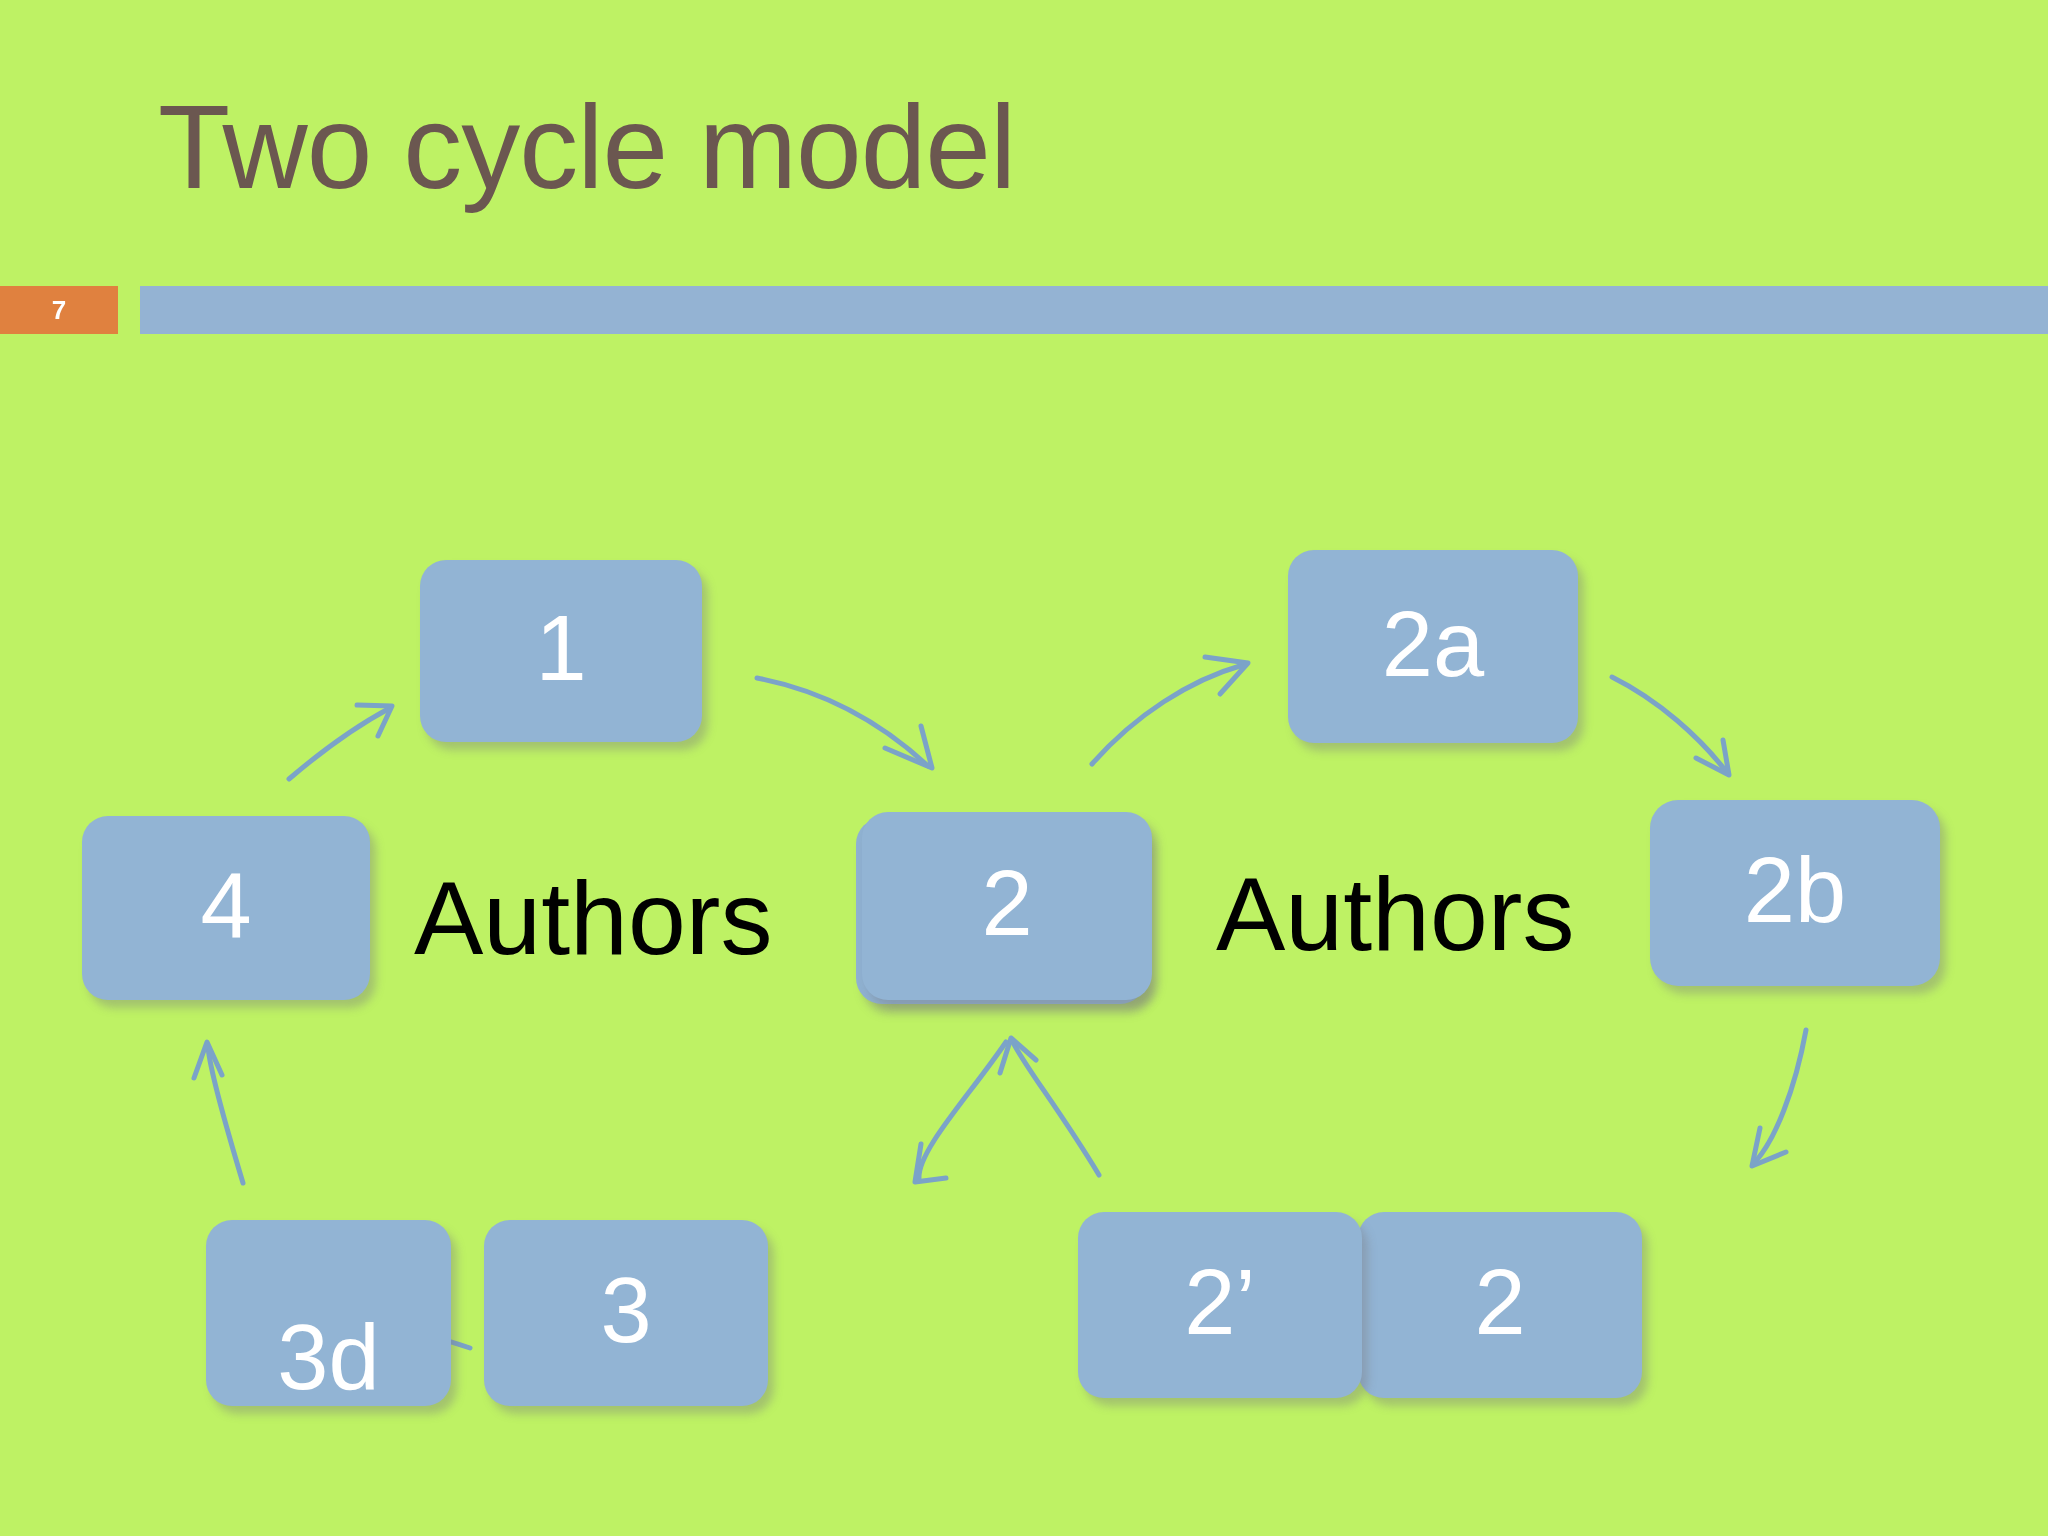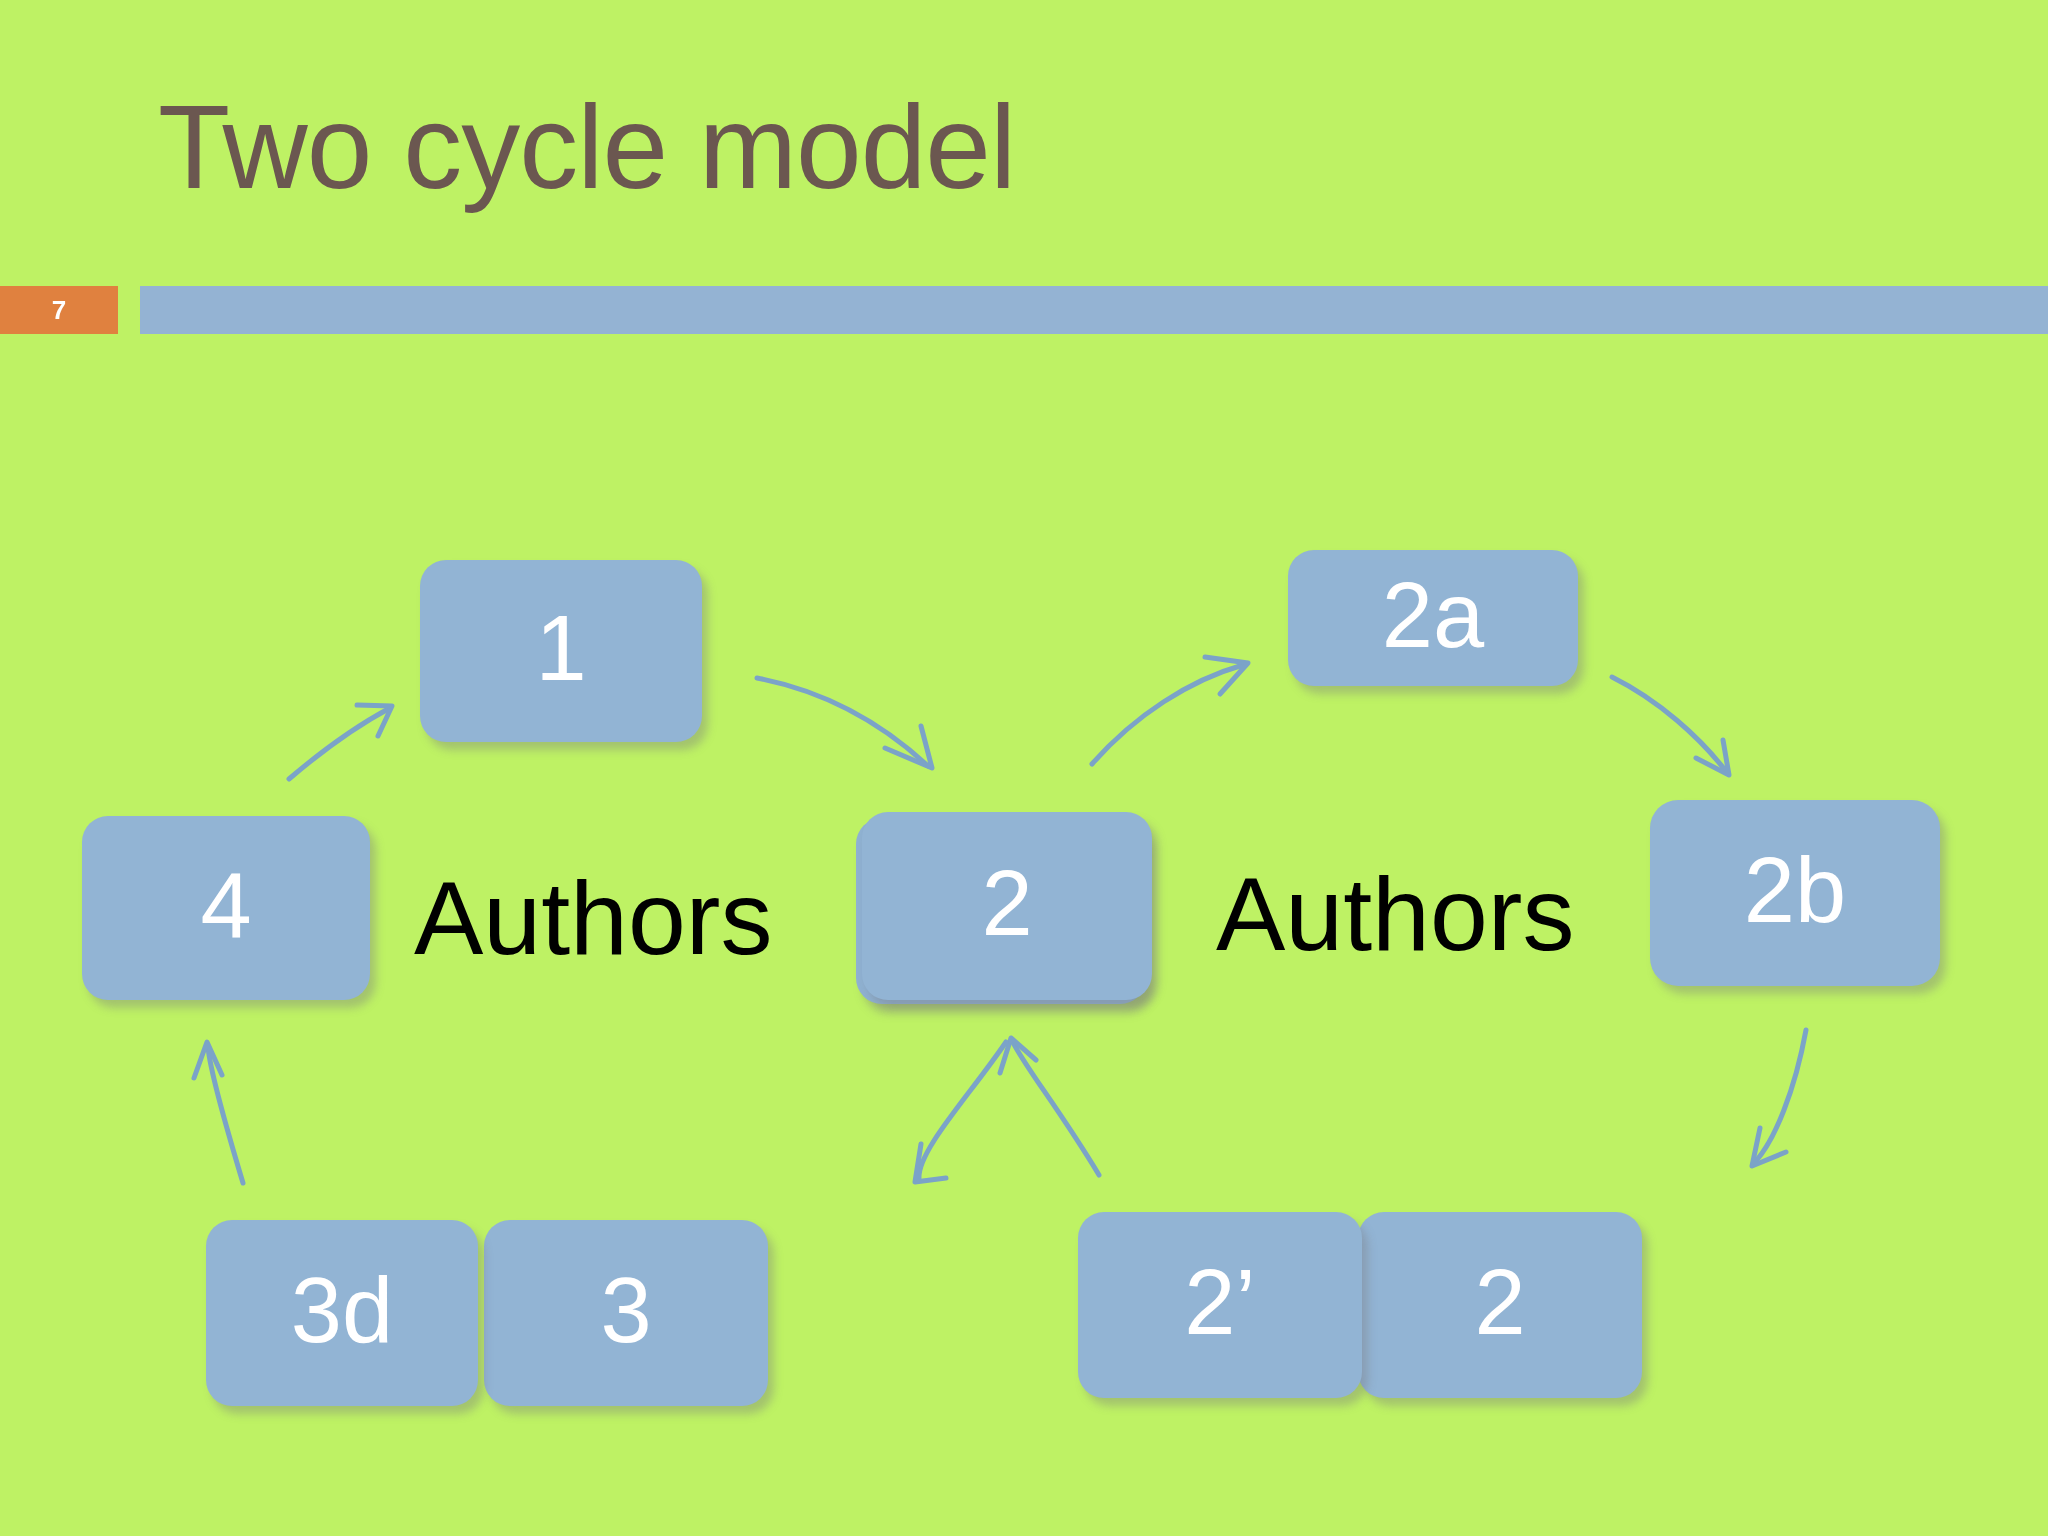--- a/index.html
+++ b/index.html
@@ -80,26 +80,26 @@
     font-size: 92px;
     font-weight: 400;
     line-height: 1;
     user-select: none;
   }
   .node span { display:block; transform: translateY(-3px); }
 
   
   #node-1    { left: 420px;  top: 560px;  width: 282px; height: 182px; }
   #node-4    { left: 82px;   top: 816px;  width: 288px; height: 184px; }
-  #node-3d   { left: 206px;  top: 1220px; width: 272px; height: 186px; }
+  #node-3d   { left: 206px;  top: 1220px; width: 245px; height: 186px; align-items: flex-end; }
   #node-3    { left: 484px;  top: 1220px; width: 284px; height: 186px; }
   #node-2c   { left: 862px;  top: 812px;  width: 290px; height: 188px; }
   #node-2p   { left: 1078px; top: 1212px; width: 284px; height: 186px; }
   #node-2bot { left: 1358px; top: 1212px; width: 284px; height: 186px; }
-  #node-2a   { left: 1288px; top: 550px;  width: 290px; height: 136px; }
+  #node-2a   { left: 1288px; top: 550px;  width: 290px; height: 193px; }
   #node-2b   { left: 1650px; top: 800px;  width: 290px; height: 186px; border-radius: 28px; }
 
   
   #node-2c-ghost {
     position: absolute;
     left: 856px; top: 818px; width: 290px; height: 186px;
     background: #8fb1d1;
     border-radius: 26px;
     box-shadow: 7px 9px 10px rgba(120,120,125,0.40);
   }

